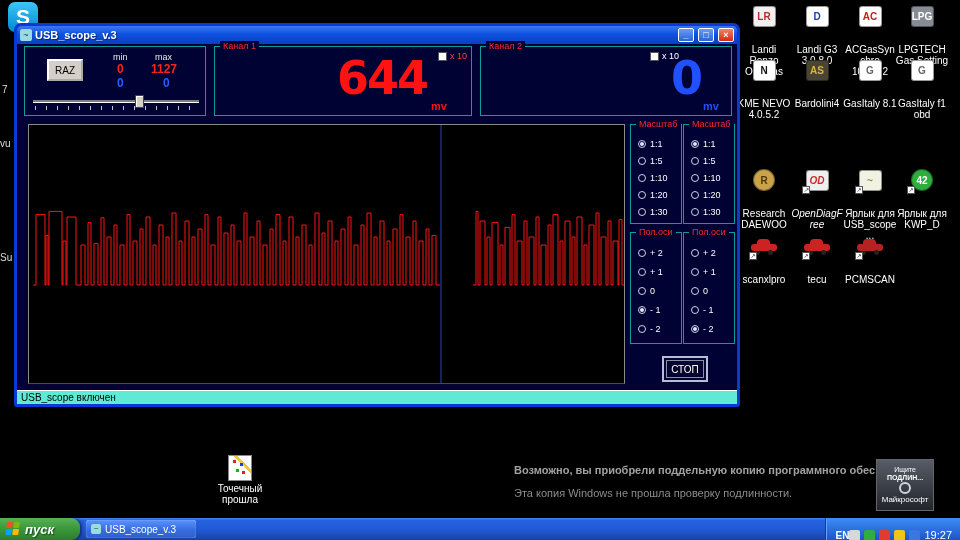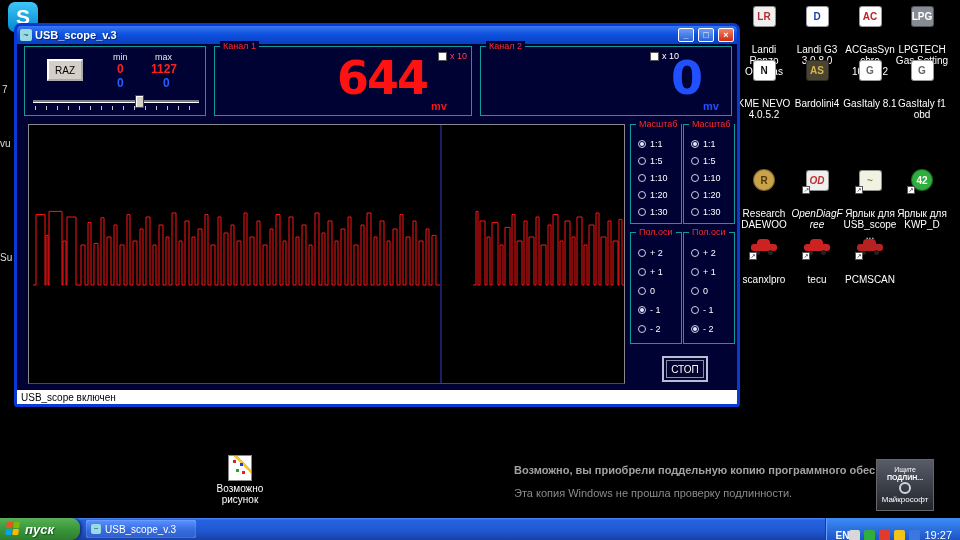--- a/index.html
+++ b/index.html
@@ -101,21 +101,21 @@
   .p-r1{top:80px;} .p-r2{top:188px;}
   .rrow{display:flex;align-items:center;gap:4px;height:17px;padding-left:7px;}
   .axisP .rrow{height:19px;}
   .radio{width:8px;height:8px;border:1px solid #d0d0e8;border-radius:50%;position:relative;background:#000233;}
   .radio.sel::after{content:"";position:absolute;inset:1px;border-radius:50%;background:#dfe8ff;}
   .rlab{color:#fff;font-size:9px;}
 
   .stopbtn{position:absolute;left:645px;top:312px;width:46px;height:26px;background:#04042e;color:#fff;
            font-size:10px;border:2px solid #b8bcd4;box-shadow:inset 0 0 0 2px #04042e,inset 0 0 0 3px #8890b0;
            font-family:"Liberation Sans",sans-serif;}
-  .statusbar{position:absolute;left:0;top:346px;width:720px;height:14px;background:#ffffff;
+  .statusbar{position:absolute;left:0;top:346px;width:720px;height:14px;background:#5eead4;
              border-top:1px solid #fff;color:#000;font-size:10px;line-height:13px;padding-left:4px;}
 
   
   .taskbar{position:absolute;left:0;top:518px;width:960px;height:22px;display:flex;align-items:center;
            background:linear-gradient(180deg,#4a85f5 0%,#2663e0 10%,#2059d4 55%,#1941a5 100%);}
   .start{width:80px;height:22px;border-radius:0 9px 9px 0;display:flex;align-items:center;gap:4px;
          padding:0 10px 0 6px;background:linear-gradient(180deg,#59b158 0%,#3c9a3c 45%,#2e7d2e 100%);
          box-shadow:2px 0 3px rgba(0,0,0,.45);}
   .start-label{color:#fff;font-size:13px;font-weight:bold;font-style:italic;text-shadow:1px 1px 1px #14501a;}
   .winlogo{width:15px;height:14px;display:grid;grid-template-columns:6px 6px;grid-template-rows:6px 6px;gap:1px;transform:skew(-8deg);}
@@ -261,21 +261,21 @@
           <span class="sc">↗</span>
         </div>
         <div class="dlabel">PCMSCAN</div>
       </div>
     </div>
 
   <div class="bitmap">
     <div class="bmp-ico">
         <span class="bmp-dots"></span>
       </div>
-    <div class="dlabel">Возможно рисунок</div>
+    <div class="dlabel">Точечный прошла</div>
   </div>
 
   <div class="warn1">Возможно, вы приобрели поддельную копию программного обеспечения.</div>
   <div class="warn2">Эта копия Windows не прошла проверку подлинности.</div>
   <div class="banner">
     <span class="b1">Ищите</span>
     <span class="b2">ПОДЛИН...</span>
     <span class="ring"></span>
     <span class="b3">Майкрософт</span>
   </div>

